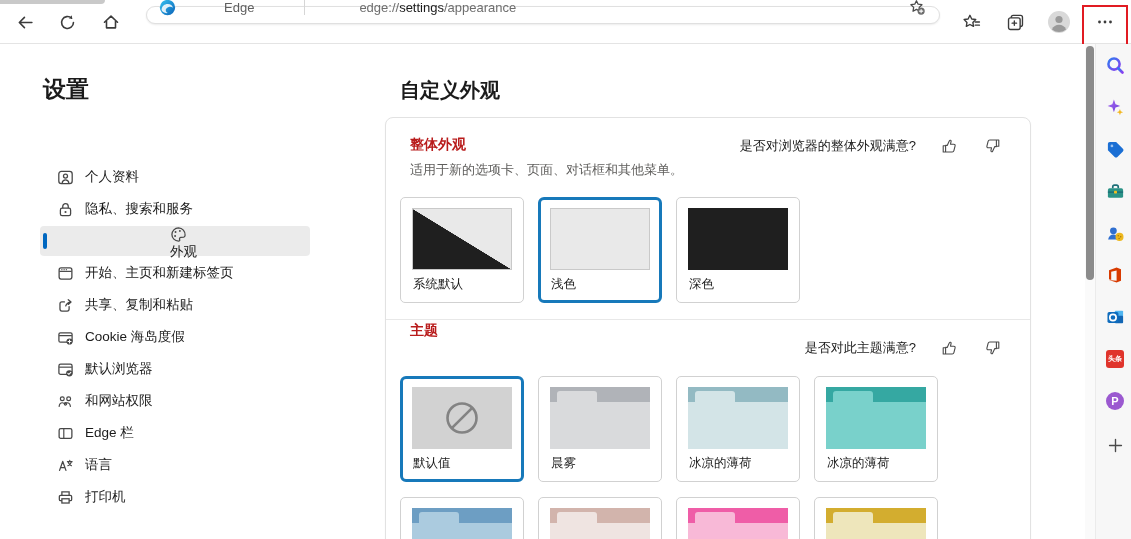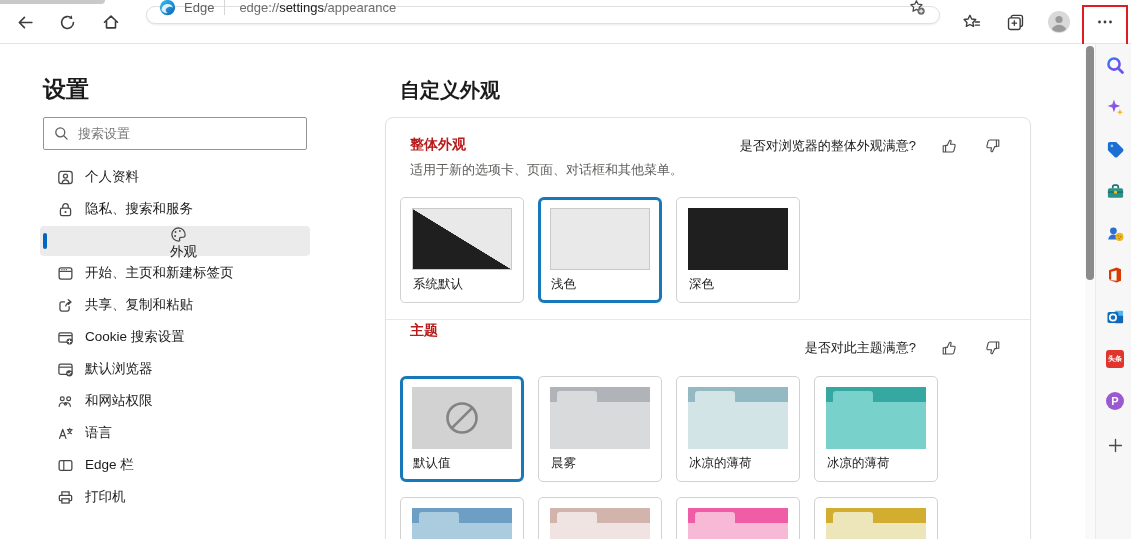--- a/index.html
+++ b/index.html
@@ -12,21 +12,21 @@
 
   
   .toolbar { position:absolute; left:0; top:0; width:1131px; height:44px;
     background:#fff; border-bottom:1px solid #e4e4e4; }
   .tabstrip-fragment { position:absolute; left:0; top:0; width:105px; height:4px;
     background:#c9c9c9; border-radius:0 0 6px 0; }
   .tb-btn { position:absolute; top:7px; width:30px; height:30px; border-radius:5px;
     display:flex; align-items:center; justify-content:center; background:transparent; border:none; cursor:pointer; }
   .urlbar { position:absolute; left:146px; top:6px; width:794px; height:17px;
     background:#fff; border:1px solid #e0e0e0; border-radius:16px;
-    box-shadow:0 1px 2px rgba(0,0,0,.08); display:flex; align-items:center; padding:0 10px 16px 12px; }
+    box-shadow:0 1px 2px rgba(0,0,0,.08); display:flex; align-items:center; padding:0 10px 16px 12px;gap:40px; }
   .urlbar .site-label { font-size:13px; color:#5f5f5f; margin:0 10px 0 8px; }
   .urlbar .pill-divider { width:1px; height:16px; background:#d6d6d6; margin-right:14px; }
   .url-text { font-size:13px; color:#6e6e6e; white-space:nowrap; flex:1; }
   .url-text .host { color:#1b1b1b; }
   .red-annotation { position:absolute; left:1082px; top:5px; width:46px; height:41px;
     border:2px solid #e11b22; pointer-events:none; }
 
   
   .leftnav { position:absolute; left:0; top:44px; width:376px; height:495px;
     background:#fff; border-right:6px solid #000000; }
@@ -158,27 +158,20 @@
         <circle cx="9" cy="9" r="1.4" fill="#3b3b3b"></circle>
         <circle cx="14.5" cy="9" r="1.4" fill="#3b3b3b"></circle>
     </svg>
   </button>
   <div class="red-annotation"></div>
 </div>
 
 <div class="leftnav">
   <div class="settings-title">设置</div>
 
-  <div class="search-box">
-    <svg width="15" height="15" viewBox="0 0 16 16">
-      <circle cx="6.7" cy="6.7" r="4.8" fill="none" stroke="#5f5f5f" stroke-width="1.4"></circle>
-      <path d="m10.4 10.4 3.6 3.6" stroke="#5f5f5f" stroke-width="1.4" stroke-linecap="round"></path>
-    </svg>
-    <input type="text" placeholder="搜索设置" style="">
-  </div>
 
   <div class="nav-list">
 
     <div class="nav-item">
       <svg class="ico" viewBox="0 0 16 16">
         <rect x="1.7" y="2.2" width="12.6" height="11.6" rx="2.4" fill="none" stroke="#474747" stroke-width="1.2"></rect>
         <circle cx="8" cy="6.7" r="1.9" fill="none" stroke="#474747" stroke-width="1.2"></circle>
         <path d="M4.8 13.3c.3-1.9 1.6-3 3.2-3s2.9 1.1 3.2 3" fill="none" stroke="#474747" stroke-width="1.2"></path>
       </svg>
       <span class="lbl">个人资料</span>
@@ -222,21 +215,21 @@
       <span class="lbl">共享、复制和粘贴</span>
     </div>
 
     <div class="nav-item">
       <svg class="ico" viewBox="0 0 16 16">
         <rect x="1.8" y="3.6" width="12.4" height="8.8" rx="1.4" fill="none" stroke="#474747" stroke-width="1.2"></rect>
         <path d="M2 6.2h12M4.4 5h.01" stroke="#474747" stroke-width="1.1"></path>
         <circle cx="11.8" cy="11.8" r="2.9" fill="#474747"></circle>
         <path d="M11.8 10.4v2.8M10.4 11.8h2.8" stroke="#fff" stroke-width="1" stroke-linecap="round"></path>
       </svg>
-      <span class="lbl">Cookie 搜索设置</span>
+      <span class="lbl">Cookie 海岛度假</span>
     </div>
 
     <div class="nav-item">
       <svg class="ico" viewBox="0 0 16 16">
         <rect x="1.8" y="3" width="12.4" height="9.6" rx="1.6" fill="none" stroke="#474747" stroke-width="1.2"></rect>
         <path d="M2 5.8h12" stroke="#474747" stroke-width="1.1"></path>
         <circle cx="11.6" cy="11.6" r="3" fill="#474747"></circle>
         <path d="m10.2 11.6 1 1 1.8-1.9" fill="none" stroke="#fff" stroke-width="1" stroke-linecap="round" stroke-linejoin="round"></path>
       </svg>
       <span class="lbl">默认浏览器</span>
@@ -248,32 +241,32 @@
         <circle cx="5" cy="5.4" r="1.8" fill="none" stroke="#474747" stroke-width="1.1"></circle>
         <circle cx="11" cy="5.4" r="1.8" fill="none" stroke="#474747" stroke-width="1.1"></circle>
         <path d="M2 12.6c.3-2.2 1.5-3.4 3-3.4 1 0 1.8.5 2.3 1.4.5-.9 1.3-1.4 2.3-1.4 1.5 0 2.7 1.2 3 3.4" fill="none" stroke="#474747" stroke-width="1.1" stroke-linecap="round"></path>
         <circle cx="8" cy="10.2" r="1.2" fill="none" stroke="#474747" stroke-width="1"></circle>
       </svg>
       <span class="lbl">和网站权限</span>
     </div>
 
     <div class="nav-item">
       <svg class="ico" viewBox="0 0 16 16">
+        <rect x="2" y="3.4" width="12" height="9.2" rx="1.6" fill="none" stroke="#474747" stroke-width="1.2"></rect>
+        <path d="M6.4 3.6v8.8" stroke="#474747" stroke-width="1.1"></path>
+      </svg>
+      <span class="lbl">Edge 栏</span>
+    </div>
+
+    <div class="nav-item">
+      <svg class="ico" viewBox="0 0 16 16">
         <path d="m2.4 12.6 3-8.4 3 8.4M3.4 9.9h4" fill="none" stroke="#474747" stroke-width="1.2" stroke-linecap="round" stroke-linejoin="round"></path>
         <path d="M9.8 4.4h4.4M12 3.2v1.2m-1.8 3.8c1.7-.6 2.9-1.7 3.4-3.6m-2.9.6c.5 1.4 1.5 2.4 2.9 3" fill="none" stroke="#474747" stroke-width="1.1" stroke-linecap="round"></path>
       </svg>
       <span class="lbl">语言</span>
-    </div>
-
-    <div class="nav-item">
-      <svg class="ico" viewBox="0 0 16 16">
-        <rect x="2" y="3.4" width="12" height="9.2" rx="1.6" fill="none" stroke="#474747" stroke-width="1.2"></rect>
-        <path d="M6.4 3.6v8.8" stroke="#474747" stroke-width="1.1"></path>
-      </svg>
-      <span class="lbl">Edge 栏</span>
     </div>
 
     <div class="nav-item">
       <svg class="ico" viewBox="0 0 16 16">
         <path d="M4.6 6V2.8h6.8V6" fill="none" stroke="#474747" stroke-width="1.2"></path>
         <rect x="2.2" y="6" width="11.6" height="5" rx="1.2" fill="none" stroke="#474747" stroke-width="1.2"></rect>
         <rect x="4.6" y="9.2" width="6.8" height="4" fill="#fff" stroke="#474747" stroke-width="1.2"></rect>
       </svg>
       <span class="lbl">打印机</span>
     </div>

